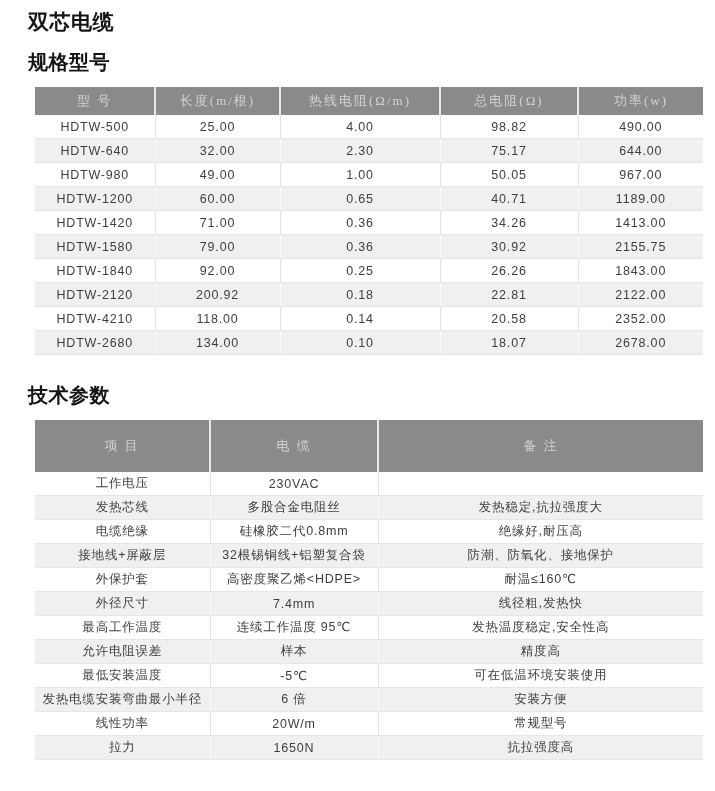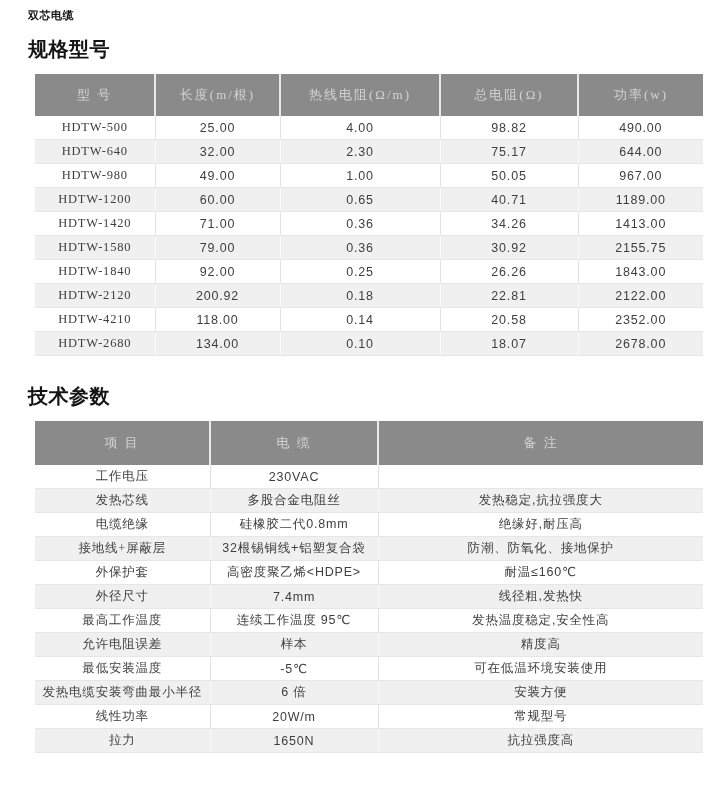--- a/index.html
+++ b/index.html
@@ -4,21 +4,21 @@
 <style>
   html, body { margin: 0; padding: 0; background: #ffffff; }
   body {
     width: 715px;
     font-family: "Liberation Sans", "DejaVu Sans", sans-serif;
     -webkit-font-smoothing: antialiased;
   }
   .page { padding: 6px 12px 6px 28px; }
 
   h1.page-title {
-    font-size: 11px;
+    font-size: 21px;
     font-weight: 700;
     color: #141414;
     margin: 2px 0 0 0;
     letter-spacing: 0.5px;
   }
   h2.section-title {
     font-size: 20px;
     font-weight: 700;
     color: #141414;
     margin: 13px 0 11px 0;
@@ -31,43 +31,43 @@
     table-layout: fixed;
     margin-left: 7px;
     width: 668px;
   }
   th {
     background: #8a8a8a;
     color: #d3d3d3;
     font-weight: 400;
     font-size: 13px;
     letter-spacing: 2px;
-    height: 42px;
+    height: 28px;
     text-align: center;
     border-left: 2px solid #e9e9e9;
     font-family: "Liberation Serif", "DejaVu Serif", serif;
     padding: 0;
   }
   th:first-child { border-left: none; }
-  table.tech-table th { height: 44px; }
+  table.tech-table th { height: 52px; }
 
   td {
     text-align: center;
     font-size: 12.5px;
     color: #3e3e3e;
     height: 23px;
     padding: 0 4px;
     border-bottom: 1px solid #e6e6e6;
     border-left: 1px solid #e2e2e2;
     letter-spacing: 0.8px;
     background: #ffffff;
     overflow: hidden;
     white-space: nowrap;
   }
-  td:first-child { border-left: none; font-family: Liberation Serif, serif; }
+  td:first-child { border-left: none; }
   tbody tr:nth-child(even) td {
     background: #f0f0f0;
     border-left-color: #fafafa;
   }
 </style>
 </head>
 <body>
 
 <div class="page">
 

